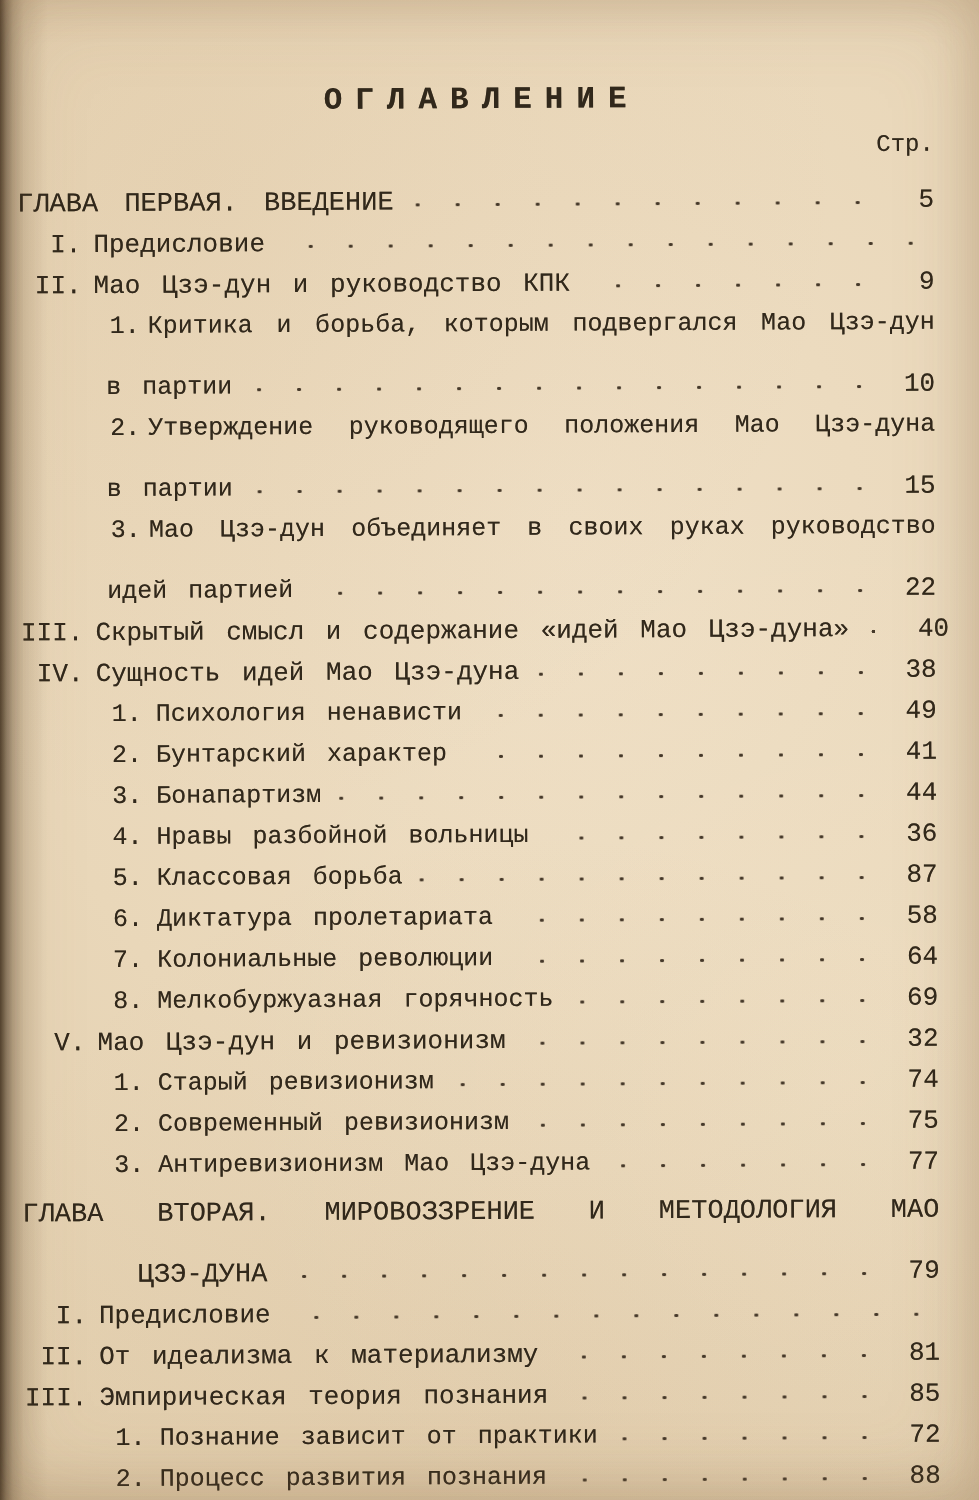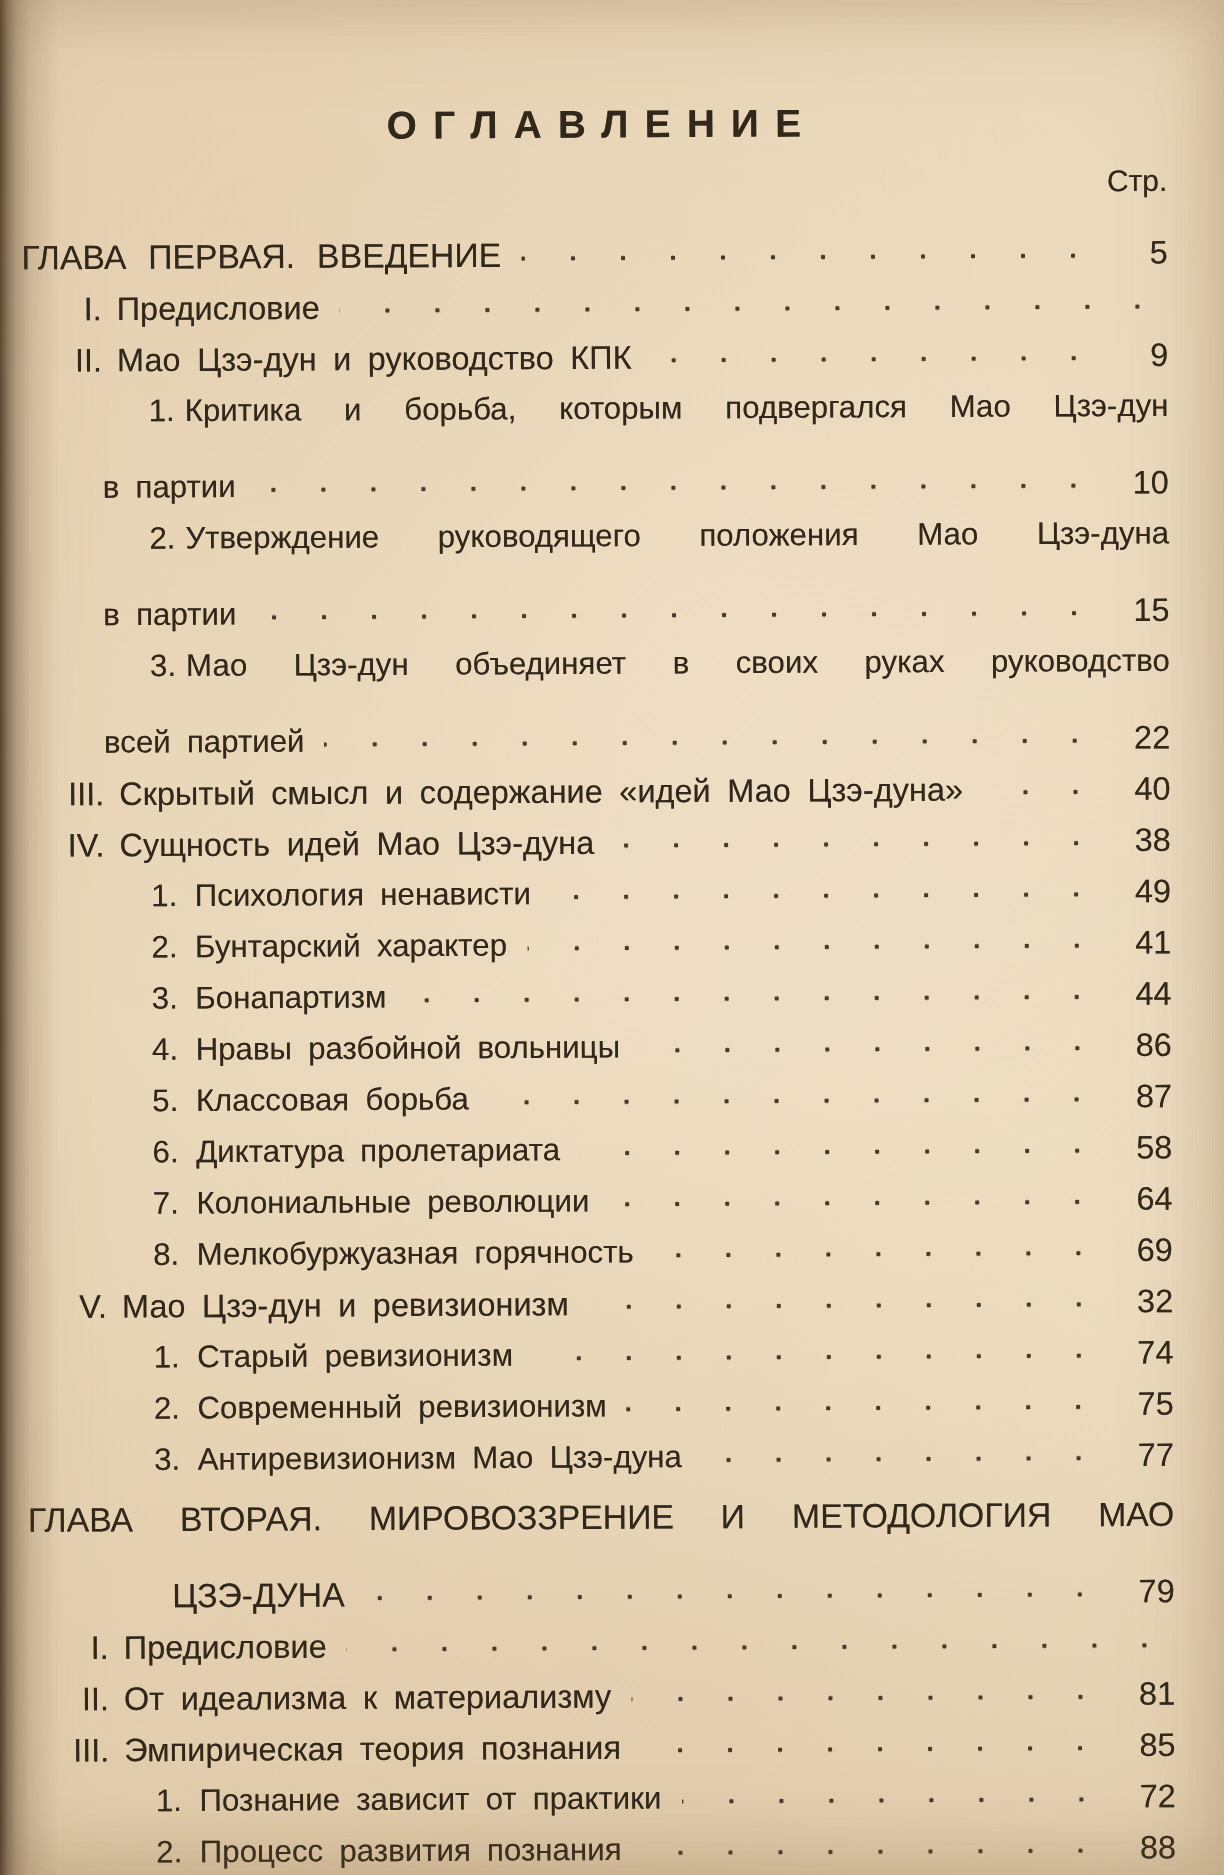--- a/index.html
+++ b/index.html
@@ -3,21 +3,21 @@
 <meta charset="utf-8">
 <style>
   html,body{margin:0;padding:0;background:#c9b493;}
   .page{
     position:relative;
     width:979px;height:1500px;
     margin:0 auto;
     overflow:hidden;
     background:
       radial-gradient(ellipse 130% 95% at 58% 35%, #efdfc5 0%, #e9d7b9 45%, #e1cdac 82%, #d8c29e 100%);
-    font-family:Liberation Sans, sans-serif;
+    font-family:Liberation Mono, monospace;
     color:var(--ink,#31281b);
   }
   .spine{
     position:absolute;left:0;top:0;bottom:0;width:48px;pointer-events:none;
     background:linear-gradient(to right,
       rgba(58,45,31,0.92) 0px,
       rgba(74,59,42,0.60) 6px,
       rgba(102,84,60,0.38) 13px,
       rgba(132,110,80,0.20) 24px,
       rgba(150,128,98,0.00) 48px);
@@ -63,21 +63,21 @@
     word-spacing:6px;
   }
   .row .num{text-align:right;flex:0 0 auto;}
   .row .text{white-space:nowrap;}
   .kind-chapter{font-size:27px;word-spacing:10px;}
   .kind-chapter2{font-size:27px;word-spacing:10px;}
   .kind-chapter2 .text{margin-left:115px;}
   .kind-roman{font-size:26px;}
   .kind-roman .num{width:64px;margin-right:12px;}
   .kind-sub .num{width:122px;margin-right:14px;}
-  .cont .text{margin-left:64px;}
+  .cont .text{margin-left:88px;}
   .gap{margin-top:20px;}
   .leader{
     flex:1 1 auto;min-width:28px;height:9px;
     margin:0 4px 7px 16px;
     background-image:radial-gradient(circle, var(--dot,#46392a) 1.7px, rgba(0,0,0,0) 2px);
     background-size:40px 9px;
     background-repeat:repeat-x;
     background-position:right center;
   }
   .pagenum{flex:0 0 auto;min-width:52px;text-align:right;font-size:26px;}
@@ -122,21 +122,21 @@
           <span class="pagenum">10</span>
         </div>
         <div class="row kind-sub fill"><span class="num">2.</span><span class="text">Утверждение руководящего положения Мао Цзэ-дуна</span></div>
         <div class="row kind-sub cont">
           <span class="text">в партии</span>
           <span class="leader"></span>
           <span class="pagenum">15</span>
         </div>
         <div class="row kind-sub fill"><span class="num">3.</span><span class="text">Мао Цзэ-дун объединяет в своих руках руководство</span></div>
         <div class="row kind-sub cont">
-          <span class="text">всей партией</span>
+          <span class="text">идей партией</span>
           <span class="leader"></span>
           <span class="pagenum">22</span>
         </div>
         <div class="row kind-roman">
           <span class="num">III.</span>
           <span class="text">Скрытый смысл и содержание «идей Мао Цзэ-дуна»</span>
           <span class="leader"></span>
           <span class="pagenum">40</span>
         </div>
         <div class="row kind-roman">
@@ -160,21 +160,21 @@
         <div class="row kind-sub">
           <span class="num">3.</span>
           <span class="text">Бонапартизм</span>
           <span class="leader"></span>
           <span class="pagenum">44</span>
         </div>
         <div class="row kind-sub">
           <span class="num">4.</span>
           <span class="text">Нравы разбойной вольницы</span>
           <span class="leader"></span>
-          <span class="pagenum">86</span>
+          <span class="pagenum">36</span>
         </div>
         <div class="row kind-sub">
           <span class="num">5.</span>
           <span class="text">Классовая борьба</span>
           <span class="leader"></span>
           <span class="pagenum">87</span>
         </div>
         <div class="row kind-sub">
           <span class="num">6.</span>
           <span class="text">Диктатура пролетариата</span>

